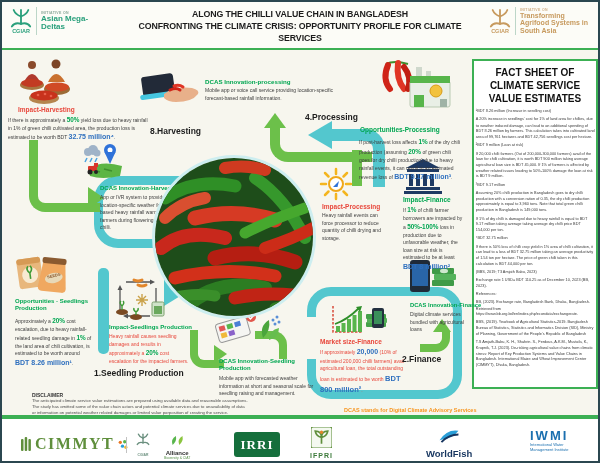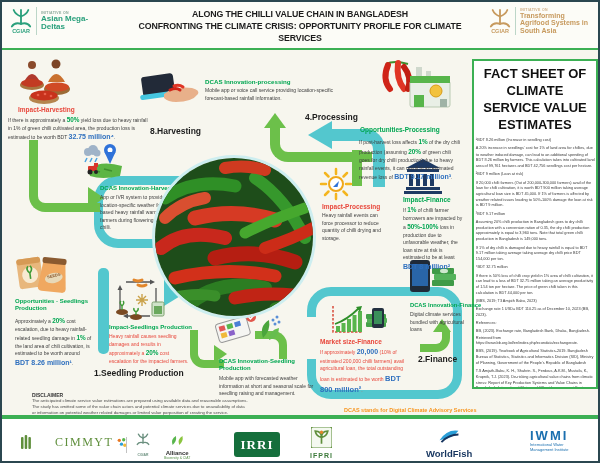--- a/index.html
+++ b/index.html
@@ -20,21 +20,21 @@
   .hl-g{color:#00a651;font-weight:bold;font-size:6.4px;}
   .hl-b{color:#2e6fbe;font-weight:bold;font-size:7px;}
   .stage{font-size:8.5px;font-weight:bold;color:#1d1d1d;}
   
   .teal{background:#53c7ce;}
   .green{background:#6cc04a;}
   .ah{width:0;height:0;}
   .box-teal{border:9px solid #53c7ce;border-radius:24px;box-sizing:border-box;}
   
   .fact{position:absolute;left:470px;top:57px;width:126px;height:330px;background:#fff;border:2px solid #3cb054;box-sizing:border-box;overflow:hidden;}
-  .fact-title{font-size:13px;font-weight:bold;color:#111;text-align:center;margin:5px 3px 3px;line-height:1.3;}
+  .fact-title{font-size:10px;font-weight:bold;color:#111;text-align:center;margin:5px 3px 3px;line-height:1.3;}
   .fact-body{width:192px;transform:scale(0.62);transform-origin:0 0;padding:0 3px;}
   .fact-body p{font-size:6.2px;line-height:1.5;color:#3a3a3a;margin:0 0 4px;}
   
   .disc-label{font-size:5px;font-weight:bold;color:#333;}
   .disc-line{font-size:4.3px;color:#4a4a4a;line-height:1.4;}
   .dcas-note{font-size:5.5px;font-weight:bold;color:#f7941d;}
   
   .footer{position:absolute;left:0;top:417px;width:596px;height:44px;background:#fff;}
   .greenbar{position:absolute;left:0;top:413px;width:596px;height:4px;background:#3cb054;}
   .serif{font-family:"Liberation Serif",serif;}
@@ -355,21 +355,21 @@
   <p class="body red abs" style="left:107px;top:331px;width:80px;z-index:2;"><span>Heavy rainfall causes seedling damages and results in approximately a </span><span class="hl-g">20%</span><span> cost escalation for the impacted farmers.</span></p>
 
   <div class="abs stage" style="left:92px;top:366px;z-index:2;">1.Seedling Production</div>
 
   <div class="abs hg" style="left:217px;top:356px;width:98px;z-index:2;font-size:6px;">DCAS Innovation-Seedling Production</div>
   <p class="body abs" style="left:217px;top:373px;width:102px;z-index:2;">Mobile app with forecasted weather information at short and seasonal scale for seedling raising and management.</p>
 
   <div class="abs hr" style="left:318px;top:336px;z-index:2;font-size:6.5px;">Market size-Finance</div>
   <p class="body red abs" style="left:318px;top:345px;width:90px;z-index:2;"><span>If approximately </span><span class="hl-b">20,000</span><span> (10% of estimated 200,000 chilli farmers) avail agricultural loan, the total outstanding loan is estimated to be worth </span><span class="hl-b" style="font-size:7.5px;">BDT 800 million²</span><span>.</span></p>
 
-  <div class="abs stage" style="left:416px;top:352px;z-index:2;">2.Finance</div>
+  <div class="abs stage" style="left:400px;top:352px;z-index:2;">2.Finance</div>
 
   <div class="abs hg" style="left:408px;top:300px;width:72px;z-index:2;font-size:5.8px;">DCAS Innovation-Finance</div>
   <p class="body abs" style="left:408px;top:309px;width:58px;z-index:2;">Digital climate services bundled with agricultural loans</p>
 
   <div class="fact">
     <div class="fact-title">FACT SHEET OF CLIMATE SERVICE VALUE ESTIMATES</div>
     <div class="fact-body">
       <p>¹BDT 8.26 million (Increase in seedling cost)</p>
       <p>A 20% increase in seedlings' cost for 1% of land area for chillies, due to weather induced damage, can lead to an additional spending of BDT 8.26 million by farmers. This calculation takes into cultivated land area of 99,761 hectares and BDT 42,756 seedlings cost per hectare.</p>
       <p>²BDT 9 million (Loan at risk)</p>
@@ -400,21 +400,21 @@
 
   <div class="footer">
     <div class="abs" style="left:18px;top:16px;display:flex;align-items:center;gap:3px;">
       <svg width="12" height="15" viewBox="0 0 12 15">
           <g fill="#5f8f3c">
             <rect x="1" y="2" width="2.5" height="12" rx="1"></rect>
             <rect x="4.7" y="0" width="2.5" height="14" rx="1"></rect>
             <rect x="8.4" y="2" width="2.5" height="12" rx="1"></rect>
           </g>
         </svg>
-      <span class="serif" style="font-size:12px;font-weight:normal;color:#5f8f3c;letter-spacing:1.5px;margin-left:20px;">CIMMYT</span>
+      <span class="serif" style="font-size:16px;font-weight:bold;color:#5f8f3c;letter-spacing:1.5px;">CIMMYT</span>
       <svg width="11" height="11" viewBox="0 0 10 10">
           <circle cx="3" cy="3" r="1.5" fill="#e87722"></circle>
           <circle cx="7" cy="2.5" r="1.5" fill="#58b54c"></circle>
           <circle cx="5" cy="6.5" r="1.5" fill="#2a9fd8"></circle>
           <circle cx="8" cy="7.5" r="1.5" fill="#f0b93a"></circle>
         </svg>
     </div>
     <div class="abs" style="left:124px;top:18px;width:1px;height:16px;background:#c2c2c2;"></div>
     <div class="abs" style="left:134px;top:14px;text-align:center;">
       <svg width="14" height="16" viewBox="0 0 24 28">

